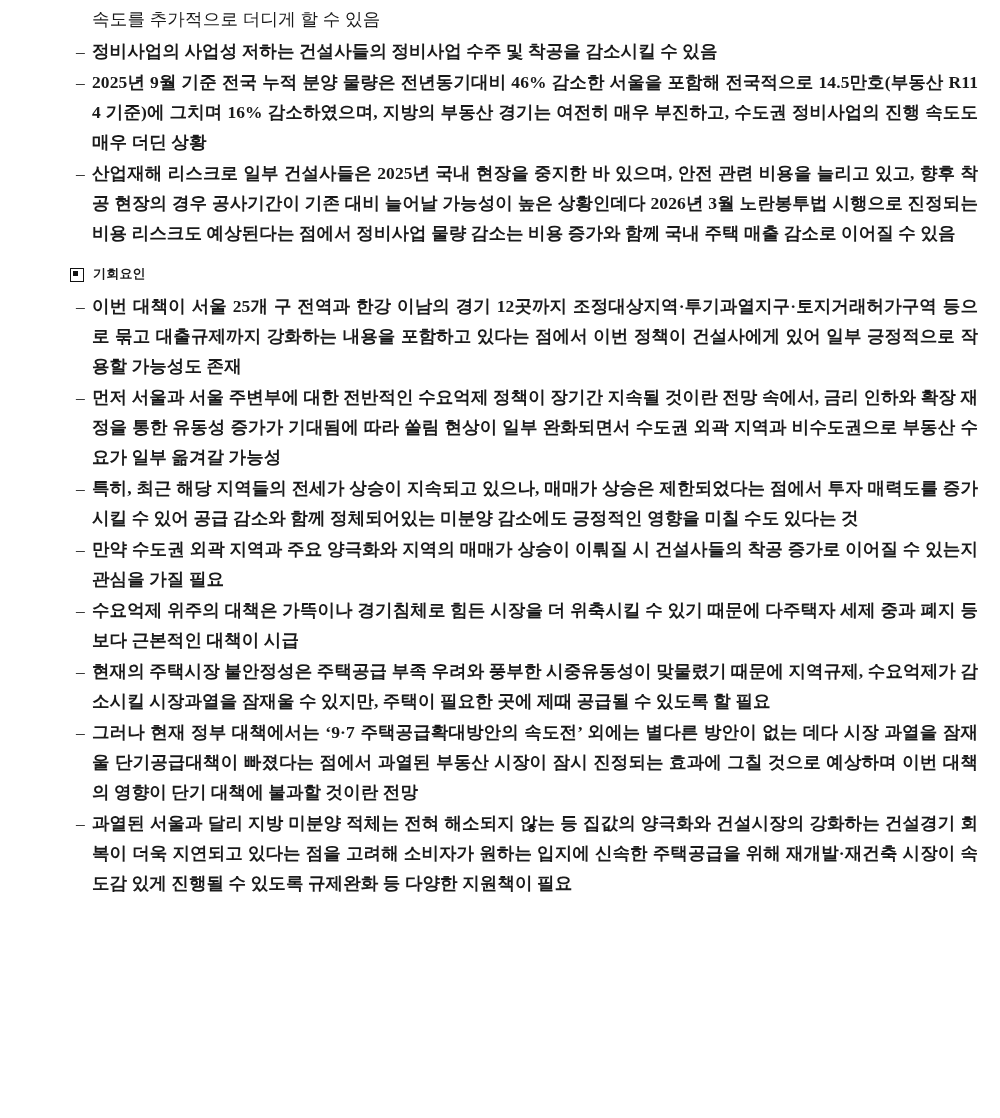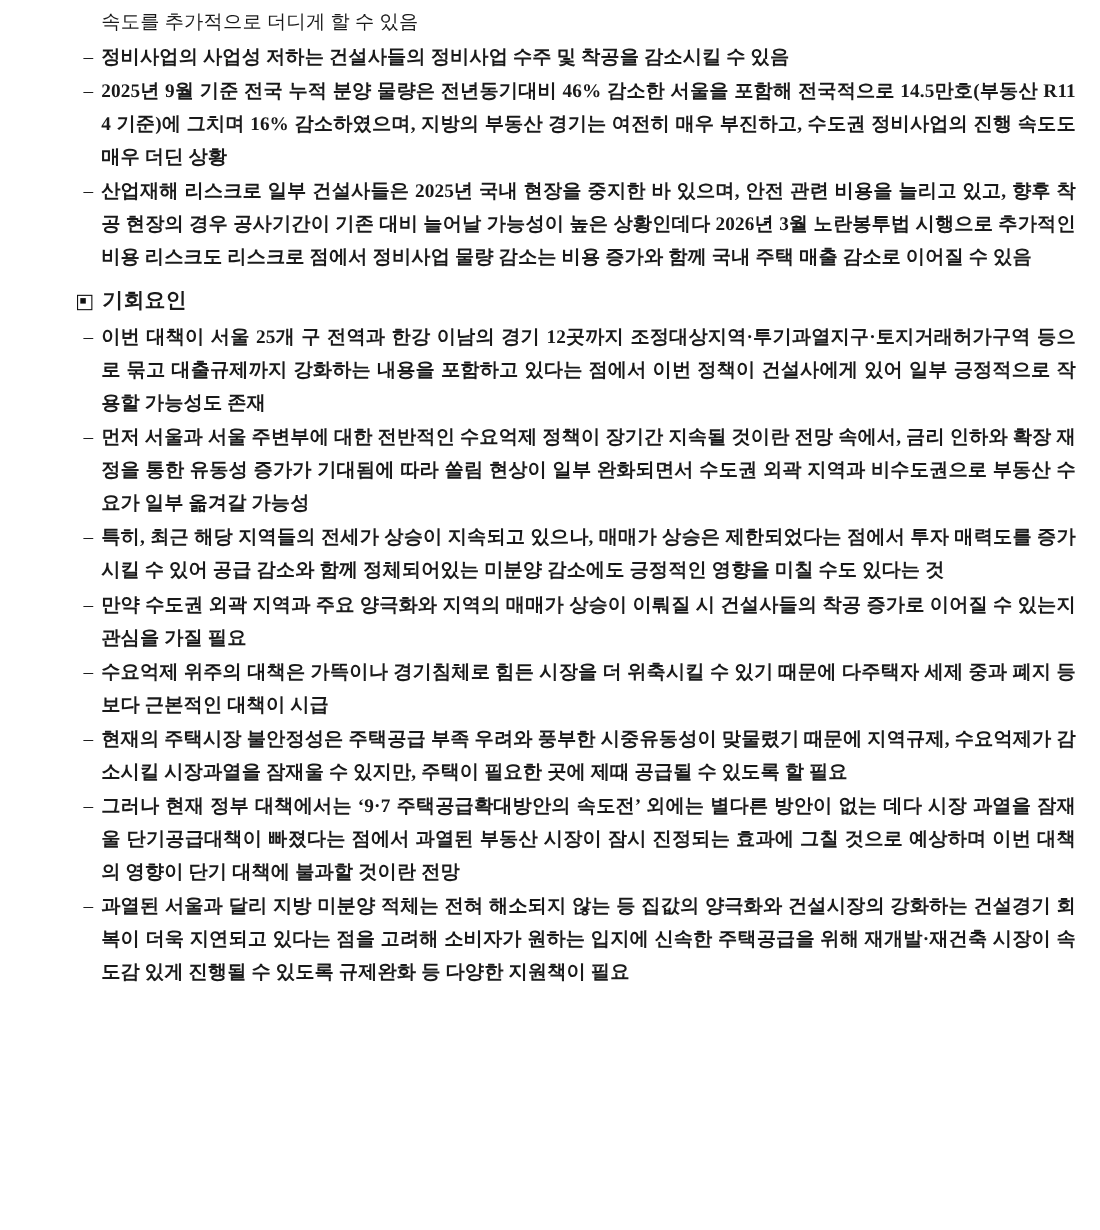--- a/index.html
+++ b/index.html
@@ -52,21 +52,21 @@
   .sq::after {
     content: "";
     position: absolute;
     left: 1.5px;
     top: 1.5px;
     width: 5px;
     height: 5px;
     background: #111;
   }
   .section-title {
-    font-size: 19px;
+    font-size: 13px;
     line-height: 26px;
     font-weight: bold;
     letter-spacing: 0.2px;
   }
 
   
   .item {
     display: flex;
     align-items: flex-start;
     margin: 0 0 1px 0;
@@ -101,21 +101,21 @@
   <div class="item">
     <span class="dash">–</span>
     <span class="item-text">정비사업의 사업성 저하는 건설사들의 정비사업 수주 및 착공을 감소시킬 수 있음</span>
   </div>
   <div class="item">
     <span class="dash">–</span>
     <span class="item-text">2025년 9월 기준 전국 누적 분양 물량은 전년동기대비 46% 감소한 서울을 포함해 전국적으로 14.5만호(부동산 R114 기준)에 그치며 16% 감소하였으며, 지방의 부동산 경기는 여전히 매우 부진하고, 수도권 정비사업의 진행 속도도 매우 더딘 상황</span>
   </div>
   <div class="item">
     <span class="dash">–</span>
-    <span class="item-text">산업재해 리스크로 일부 건설사들은 2025년 국내 현장을 중지한 바 있으며, 안전 관련 비용을 늘리고 있고, 향후 착공 현장의 경우 공사기간이 기존 대비 늘어날 가능성이 높은 상황인데다 2026년 3월 노란봉투법 시행으로 추가적인 비용 리스크도 리스크로 점에서 정비사업 물량 감소는 비용 증가와 함께 국내 주택 매출 감소로 이어질 수 있음</span>
+    <span class="item-text">산업재해 리스크로 일부 건설사들은 2025년 국내 현장을 중지한 바 있으며, 안전 관련 비용을 늘리고 있고, 향후 착공 현장의 경우 공사기간이 기존 대비 늘어날 가능성이 높은 상황인데다 2026년 3월 노란봉투법 시행으로 진정되는 비용 리스크도 예상된다는 점에서 정비사업 물량 감소는 비용 증가와 함께 국내 주택 매출 감소로 이어질 수 있음</span>
   </div>
 
   <div class="section-head">
     <span class="sq"></span>
     <span class="section-title">기회요인</span>
   </div>
   <div class="item">
     <span class="dash">–</span>
     <span class="item-text">이번 대책이 서울 25개 구 전역과 한강 이남의 경기 12곳까지 조정대상지역·투기과열지구·토지거래허가구역 등으로 묶고 대출규제까지 강화하는 내용을 포함하고 있다는 점에서 이번 정책이 건설사에게 있어 일부 긍정적으로 작용할 가능성도 존재</span>
   </div>

